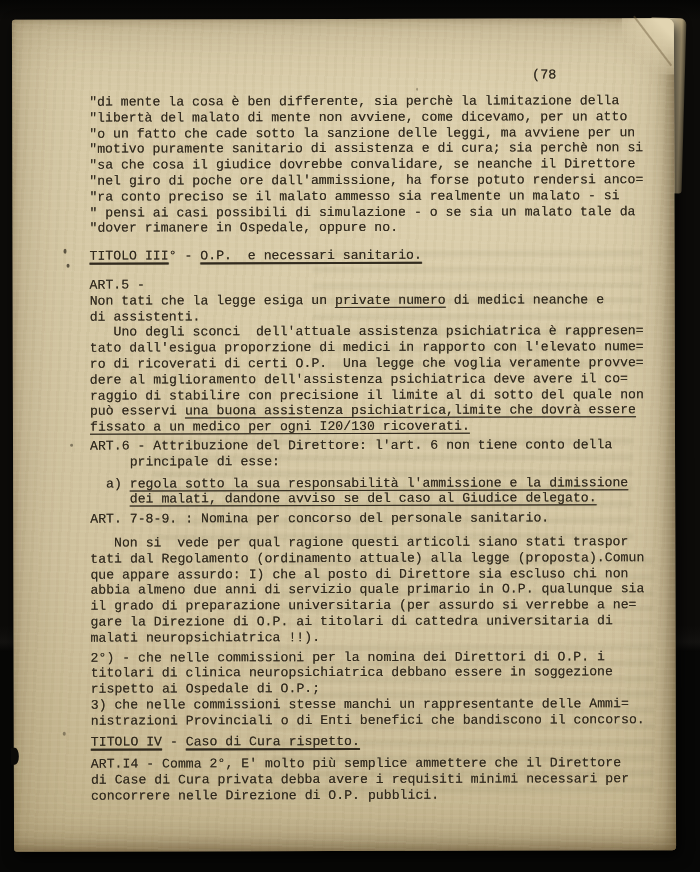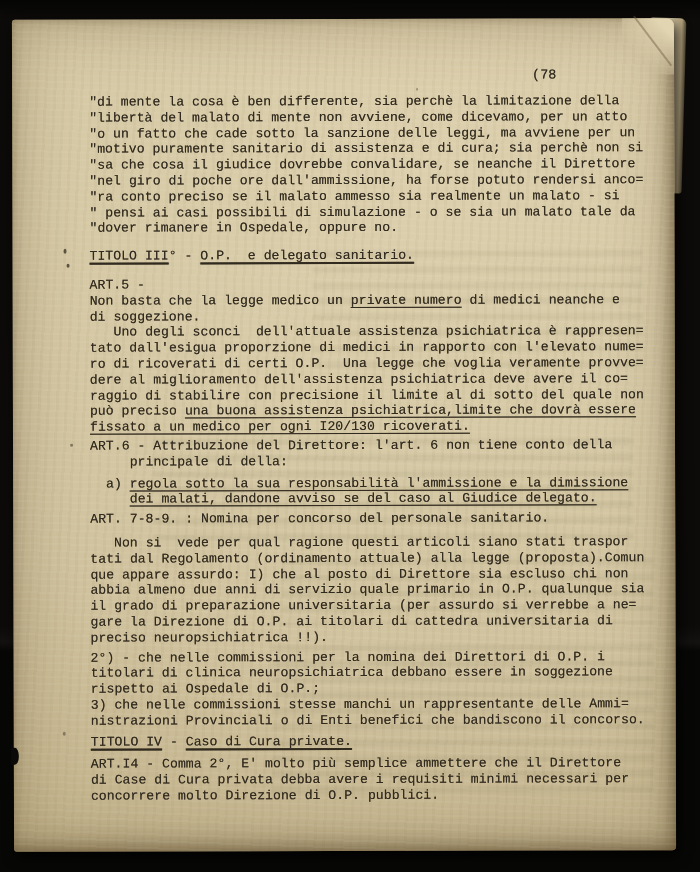--- a/index.html
+++ b/index.html
@@ -161,64 +161,64 @@
           <div class="tline"><span>"libertà del malato di mente non avviene, come dicevamo, per un atto</span></div>
           <div class="tline"><span>"o un fatto che cade sotto la sanzione delle leggi, ma avviene per un</span></div>
           <div class="tline"><span>"motivo puramente sanitario di assistenza e di cura; sia perchè non si</span></div>
           <div class="tline"><span>"sa che cosa il giudice dovrebbe convalidare, se neanche il Direttore</span></div>
           <div class="tline"><span>"nel giro di poche ore dall'ammissione, ha forse potuto rendersi anco=</span></div>
           <div class="tline"><span>"ra conto preciso se il malato ammesso sia realmente un malato - si</span></div>
           <div class="tline"><span>" pensi ai casi possibili di simulazione - o se sia un malato tale da</span></div>
           <div class="tline"><span>"dover rimanere in Ospedale, oppure no.</span></div>
         </div>
         <div class="block" data-block="titolo-3-heading">
-          <div class="tline"><span class="u">TITOLO III</span><span>° - </span><span class="u">O.P.  e delegato sanitario.</span></div>
+          <div class="tline"><span class="u">TITOLO III</span><span>° - </span><span class="u">O.P.  e necessari sanitario.</span></div>
         </div>
         <div class="block" data-block="art-5-section">
           <div class="tline"><span>ART.5 -</span></div>
-          <div class="tline"><span>Non basta che la legge medico un </span><span class="u">private numero</span><span> di medici neanche e</span></div>
-          <div class="tline"><span>di soggezione.</span></div>
+          <div class="tline"><span>Non tati che la legge esiga un </span><span class="u">private numero</span><span> di medici neanche e</span></div>
+          <div class="tline"><span>di assistenti.</span></div>
           <div class="tline"><span>   Uno degli sconci  dell'attuale assistenza psichiatrica è rappresen=</span></div>
           <div class="tline"><span>tato dall'esigua proporzione di medici in rapporto con l'elevato nume=</span></div>
           <div class="tline"><span>ro di ricoverati di certi O.P.  Una legge che voglia veramente provve=</span></div>
           <div class="tline"><span>dere al miglioramento dell'assistenza psichiatrica deve avere il co=</span></div>
           <div class="tline"><span>raggio di stabilire con precisione il limite al di sotto del quale non</span></div>
-          <div class="tline"><span>può preciso </span><span class="u">una buona assistenza psichiatrica,limite che dovrà essere</span></div>
+          <div class="tline"><span>può esservi </span><span class="u">una buona assistenza psichiatrica,limite che dovrà essere</span></div>
           <div class="tline"><span class="u">fissato a un medico per ogni I20/130 ricoverati.</span></div>
         </div>
         <div class="block" data-block="art-6-heading">
           <div class="tline"><span>ART.6 - Attribuzione del Direttore: l'art. 6 non tiene conto della</span></div>
-          <div class="tline"><span>     principale di della:</span></div>
+          <div class="tline"><span>     principale di esse:</span></div>
         </div>
         <div class="block" data-block="item-a">
           <div class="tline"><span>  a) </span><span class="u">regola sotto la sua responsabilità l'ammissione e la dimissione</span></div>
           <div class="tline"><span>     </span><span class="u">dei malati, dandone avviso se del caso al Giudice delegato.</span></div>
         </div>
         <div class="block" data-block="art-7-8-9-heading">
           <div class="tline"><span>ART. 7-8-9. : Nomina per concorso del personale sanitario.</span></div>
         </div>
         <div class="block" data-block="art-7-8-9-body">
           <div class="tline"><span>   Non si  vede per qual ragione questi articoli siano stati traspor</span></div>
           <div class="tline"><span>tati dal Regolamento (ordinamento attuale) alla legge (proposta).Comun</span></div>
           <div class="tline"><span>que appare assurdo: I) che al posto di Direttore sia escluso chi non</span></div>
           <div class="tline"><span>abbia almeno due anni di servizio quale primario in O.P. qualunque sia</span></div>
           <div class="tline"><span>il grado di preparazione universitaria (per assurdo si verrebbe a ne=</span></div>
           <div class="tline"><span>gare la Direzione di O.P. ai titolari di cattedra universitaria di</span></div>
-          <div class="tline"><span>preciso neuropsichiatrica !!).</span></div>
+          <div class="tline"><span>malati neuropsichiatrica !!).</span></div>
         </div>
         <div class="block" data-block="numbered-points">
           <div class="tline"><span>2°) - che nelle commissioni per la nomina dei Direttori di O.P. i</span></div>
           <div class="tline"><span>titolari di clinica neuropsichiatrica debbano essere in soggezione</span></div>
           <div class="tline"><span>rispetto ai Ospedale di O.P.;</span></div>
           <div class="tline"><span>3) che nelle commissioni stesse manchi un rappresentante delle Ammi=</span></div>
           <div class="tline"><span>nistrazioni Provinciali o di Enti benefici che bandiscono il concorso.</span></div>
         </div>
         <div class="block" data-block="titolo-4-heading">
-          <div class="tline"><span class="u">TITOLO IV</span><span> - </span><span class="u">Caso di Cura private.</span></div>
+          <div class="tline"><span class="u">TITOLO IV</span><span> - </span><span class="u">Caso di Cura rispetto.</span></div>
         </div>
         <div class="block" data-block="art-14-section">
           <div class="tline"><span>ART.I4 - Comma 2°, E' molto più semplice ammettere che il Direttore</span></div>
           <div class="tline"><span>di Case di Cura privata debba avere i requisiti minimi necessari per</span></div>
-          <div class="tline"><span>concorrere molto Direzione di O.P. pubblici.</span></div>
+          <div class="tline"><span>concorrere nelle Direzione di O.P. pubblici.</span></div>
         </div>
       </div>
   </div>
 </div>
 
 </body></html>

